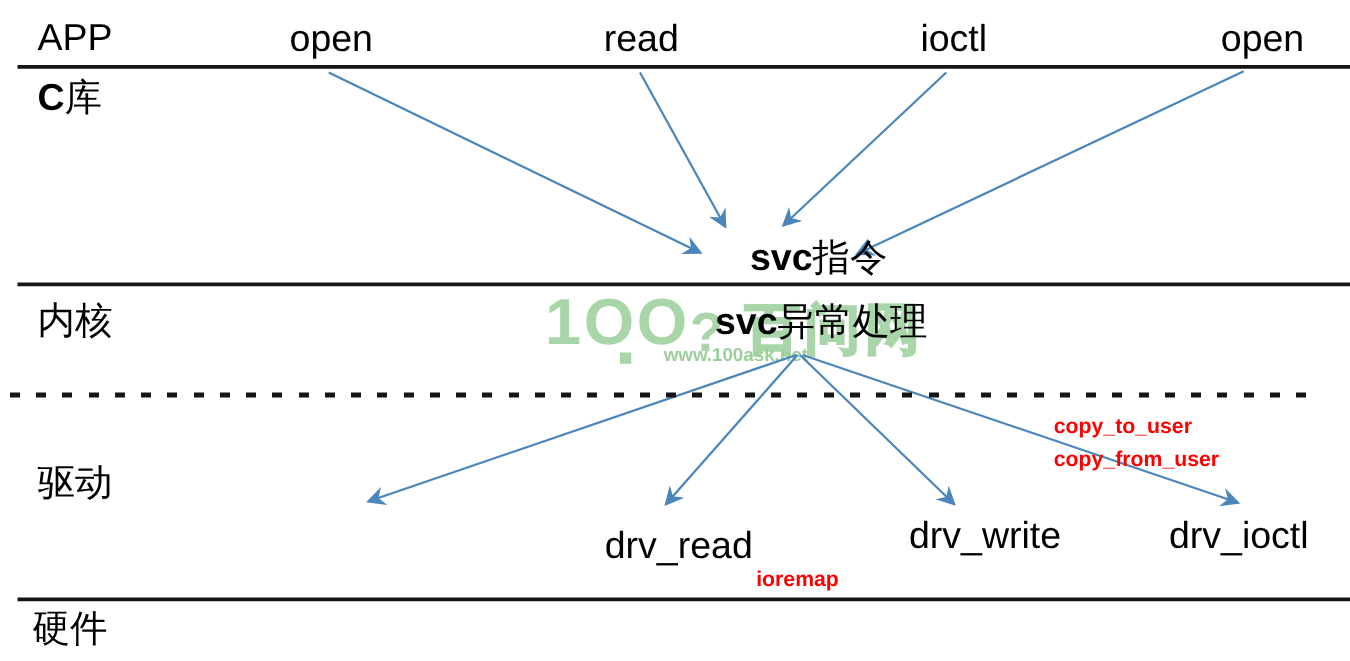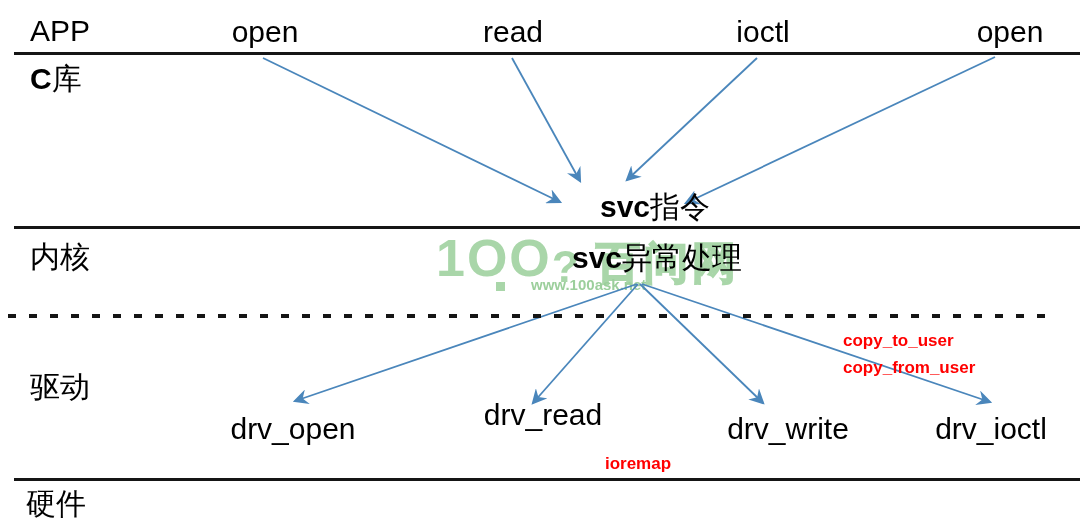--- a/index.html
+++ b/index.html
@@ -73,22 +73,21 @@
   <div class="lbl cjk" style="left:26px;top:487px">硬件</div>
 
   <div class="lbl centered" style="left:265px;top:15px">open</div>
   <div class="lbl centered" style="left:513px;top:15px">read</div>
   <div class="lbl centered" style="left:763px;top:15px">ioctl</div>
   <div class="lbl centered" style="left:1010px;top:15px">open</div>
 
   <div class="lbl centered" style="left:657px;top:241px"><span class="latin-b">svc</span><span class="cjk">异常处理</span></div>
   <div class="lbl centered" style="left:655px;top:190px"><span class="latin-b">svc</span><span class="cjk">指令</span></div>
 
-  <div class="lbl centered" style="left:293px;top:412px">drv_open</div>
-  <div class="lbl centered" style="left:543px;top:398px">drv_read</div>
+  <div class="lbl centered" style="left:543px;top:420px">drv_read</div>
   <div class="lbl centered" style="left:991px;top:412px">drv_ioctl</div>
   <div class="lbl centered" style="left:788px;top:412px">drv_write</div>
 
   <div class="red-note" style="left:843px;top:331px">copy_to_user</div>
   <div class="red-note" style="left:843px;top:358px">copy_from_user</div>
   <div class="red-note centered" style="left:638px;top:454px">ioremap</div>
 
 </div>
 
 </body></html>

